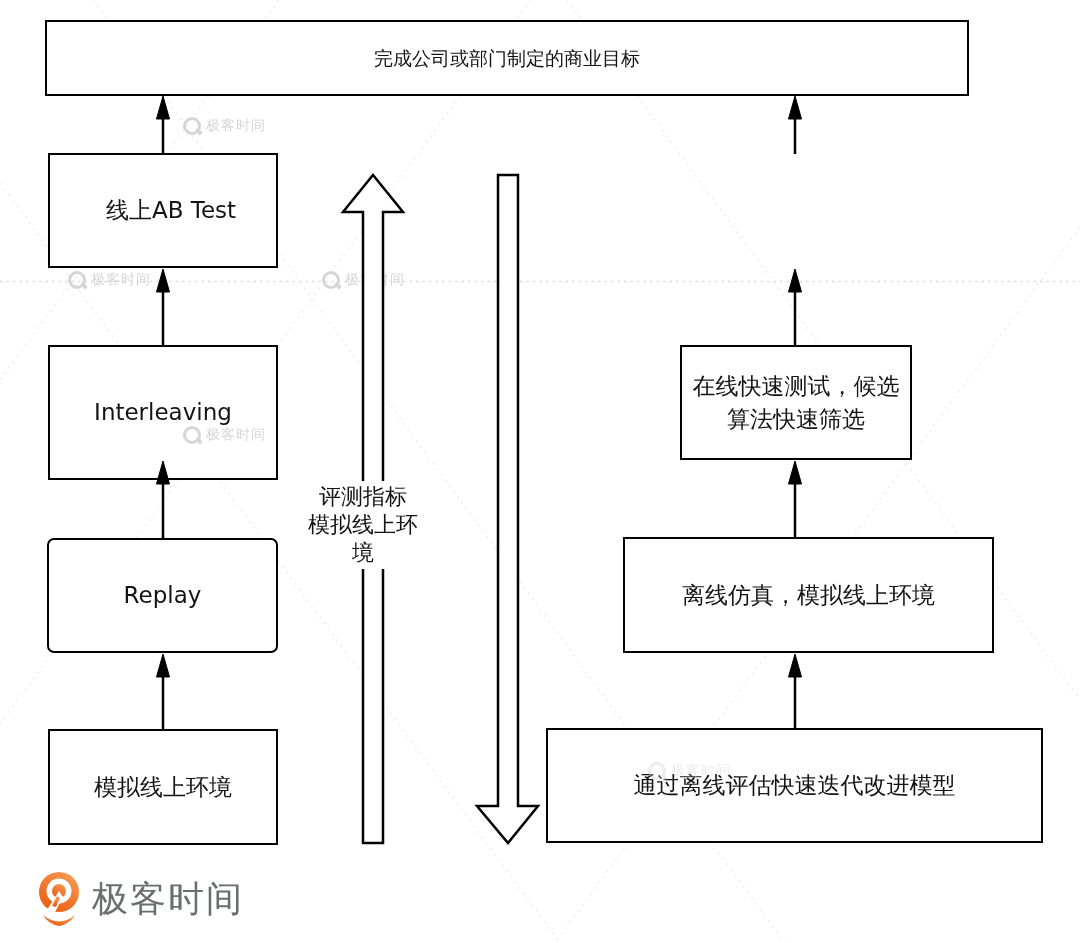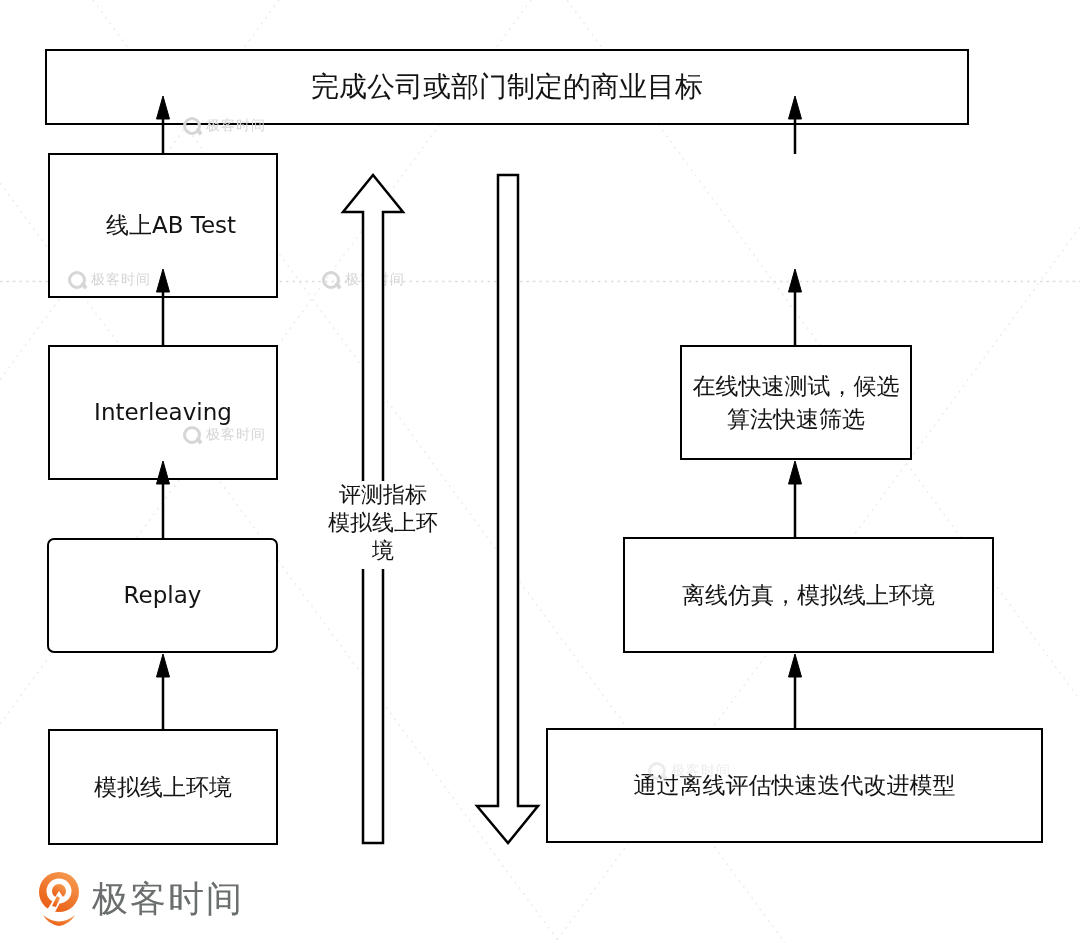--- a/index.html
+++ b/index.html
@@ -4,21 +4,21 @@
 <style>
   html,body{margin:0;padding:0;background:#ffffff;}
   body{font-family:"DejaVu Sans","Liberation Sans",sans-serif;}
   .canvas{position:relative;width:1080px;height:943px;background:#fff;overflow:hidden;}
   svg.layer{position:absolute;left:0;top:0;pointer-events:none;}
   .box{
     position:absolute;box-sizing:border-box;background:#fff;border:2.5px solid #000;
     display:flex;align-items:center;justify-content:center;text-align:center;
     color:#141414;font-size:23px;line-height:1.42;word-break:break-all;padding:0 8px;
   }
-  .box.goal{font-size:28px;margin-top:29px;}
+  .box.goal{font-size:19px;}
   .arrow-label{
     position:absolute;background:#fff;color:#141414;font-size:22px;line-height:28px;
     text-align:center;padding:2px 0;
   }
   .wm{
     position:absolute;display:flex;align-items:center;gap:5px;
     color:#d6d6d6;font-size:14px;letter-spacing:1px;white-space:nowrap;
   }
   .wm-q{
     width:12px;height:12px;border:3.5px solid #d6d6d6;border-radius:50%;
@@ -44,21 +44,21 @@
       <line x1="567" y1="0" x2="1080" y2="700"></line>
       <line x1="279" y1="0" x2="0" y2="380"></line>
       <line x1="531" y1="0" x2="0" y2="724"></line>
       <line x1="1080" y1="227" x2="555" y2="943"></line>
     </g>
     <line x1="0" y1="281.5" x2="1080" y2="281.5" stroke="#dedede" stroke-width="1.5" stroke-dasharray="2.5 4"></line>
   </svg>
 
   <div class="box goal" style="left:45px;top:20px;width:924px;height:76px;">完成公司或部门制定的商业目标</div>
 
-  <div class="box" style="left:48px;top:153px;width:230px;height:145px;padding-left:24px;">线上AB Test</div>
+  <div class="box" style="left:48px;top:153px;width:230px;height:115px;padding-left:24px;">线上AB Test</div>
   <div class="box" style="left:48px;top:345px;width:230px;height:135px;">Interleaving</div>
   <div class="box" style="left:47px;top:538px;width:231px;height:115px;border-radius:7px;">Replay</div>
   <div class="box" style="left:48px;top:729px;width:230px;height:116px;">模拟线上环境</div>
 
   <div class="box" style="left:680px;top:345px;width:232px;height:115px;">在线快速测试，候选算法快速筛选</div>
   <div class="box" style="left:623px;top:537px;width:371px;height:116px;">离线仿真，模拟线上环境</div>
   <div class="box" style="left:546px;top:728px;width:497px;height:115px;">通过离线评估快速迭代改进模型</div>
 
   <div class="wm" style="left:183px;top:117px;">
       <span class="wm-q"></span>
@@ -101,21 +101,21 @@
         <polygon points="795,461 788.5,484 801.5,484" stroke-width="1"></polygon>
       <line x1="795" y1="675" x2="795" y2="728"></line>
         <polygon points="795,654 788.5,677 801.5,677" stroke-width="1"></polygon>
     </g>
 
     <polygon points="363,843 363,212 343,212 373,175 403,212 383,212 383,843" fill="#fff" stroke="#000" stroke-width="2.5" stroke-linejoin="miter"></polygon>
 
     <polygon points="498,175 498,806 477,806 508,843 538,806 518,806 518,175" fill="#fff" stroke="#000" stroke-width="2.5" stroke-linejoin="miter"></polygon>
   </svg>
 
-  <div class="arrow-label" style="left:327px;top:481px;width:112px;font-family:Liberation Mono, monospace;">
+  <div class="arrow-label" style="left:307px;top:481px;width:112px;">
     <div>评测指标</div>
     <div>模拟线上环境</div>
   </div>
 
   <div class="logo">
     <svg width="46" height="58" viewBox="0 0 46 58">
       <defs>
         <linearGradient id="lg" x1="0.8" y1="0" x2="0.2" y2="1">
           <stop offset="0" stop-color="#F79B52"></stop>
           <stop offset="1" stop-color="#E85A10"></stop>

